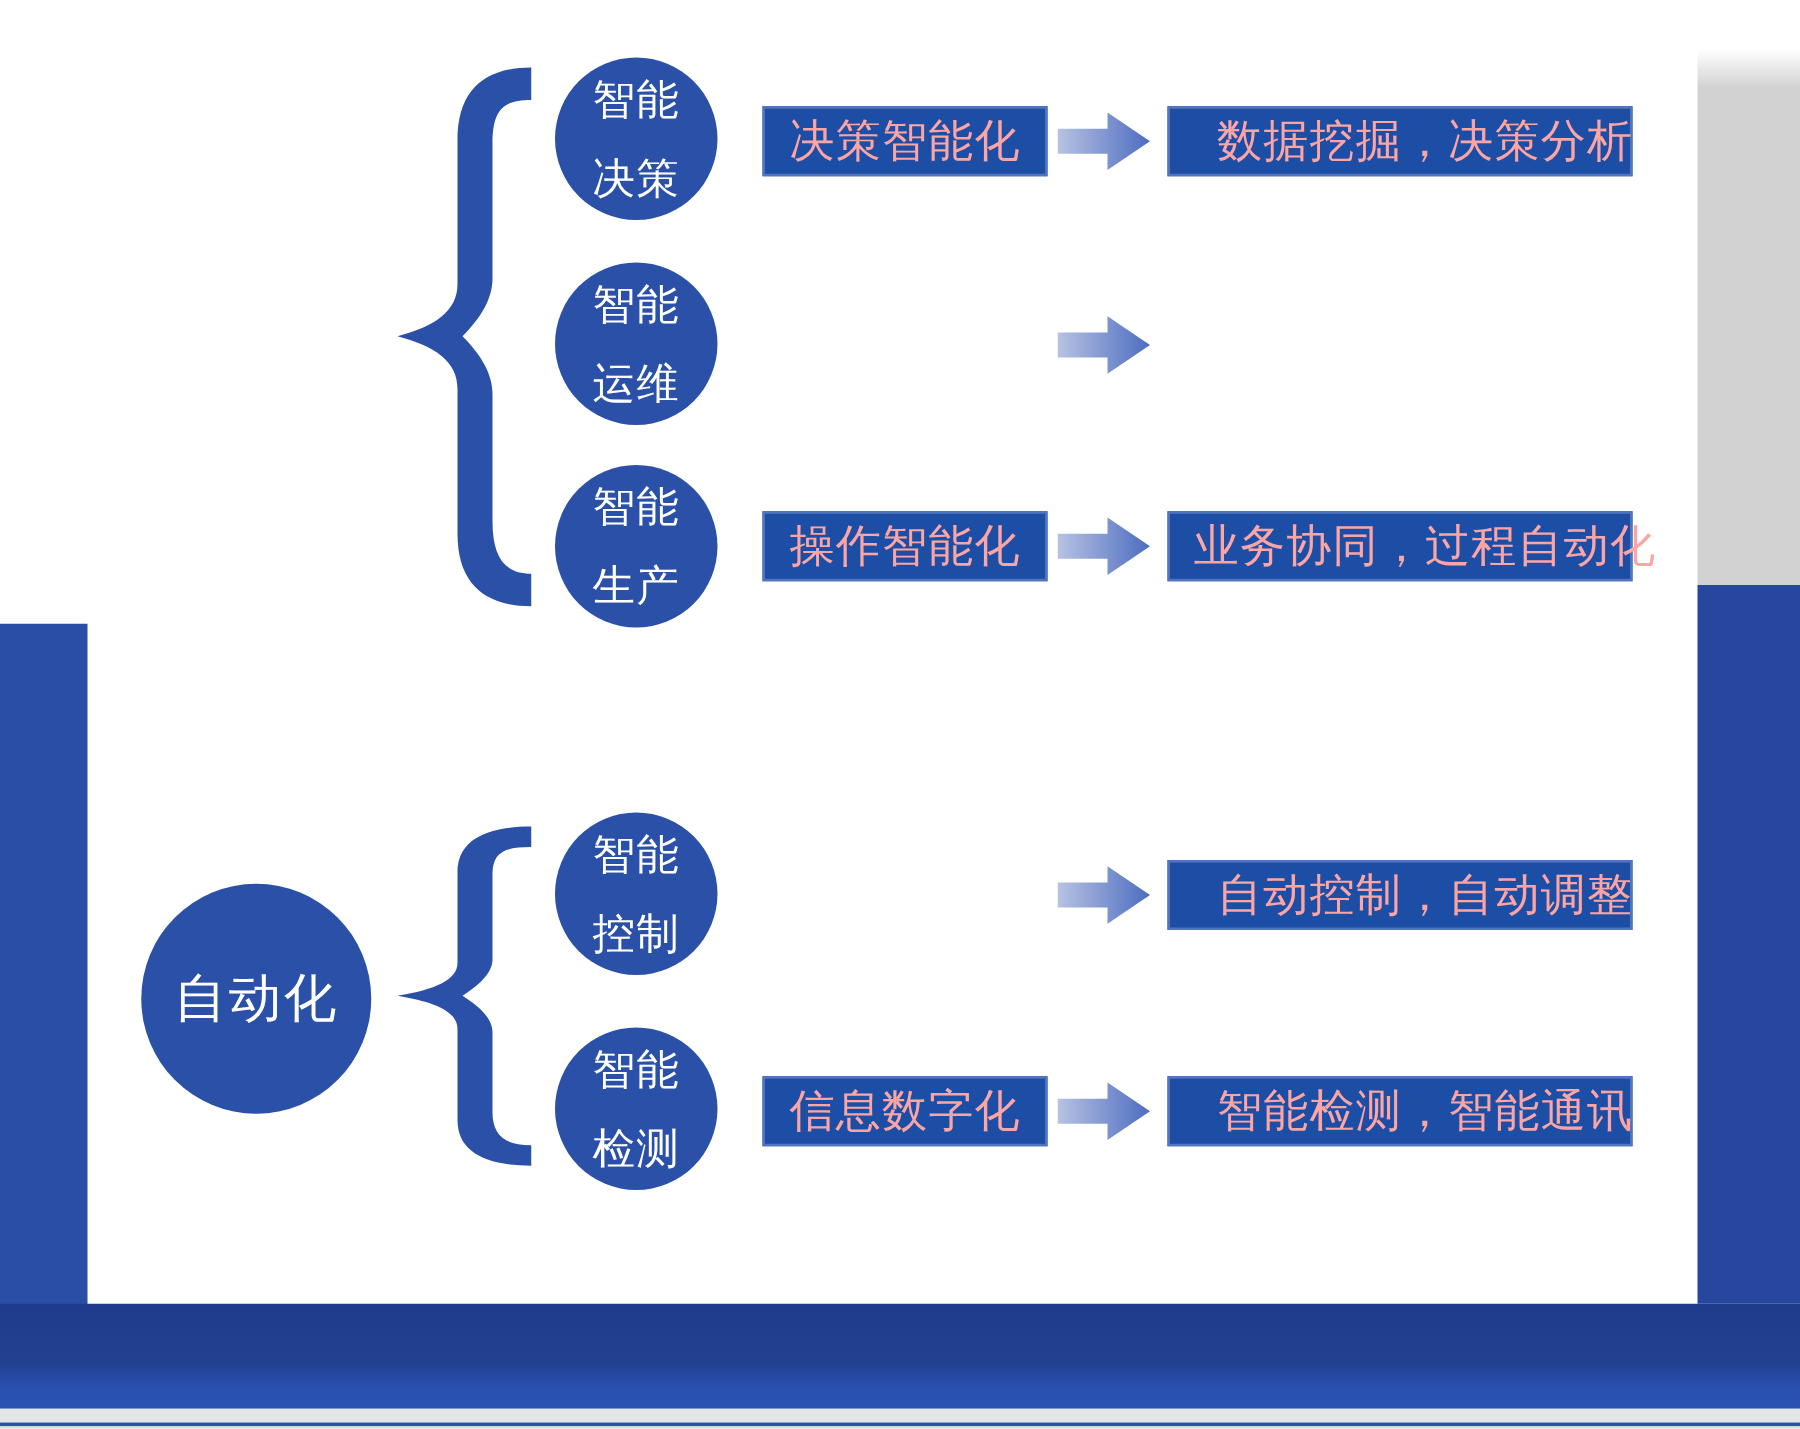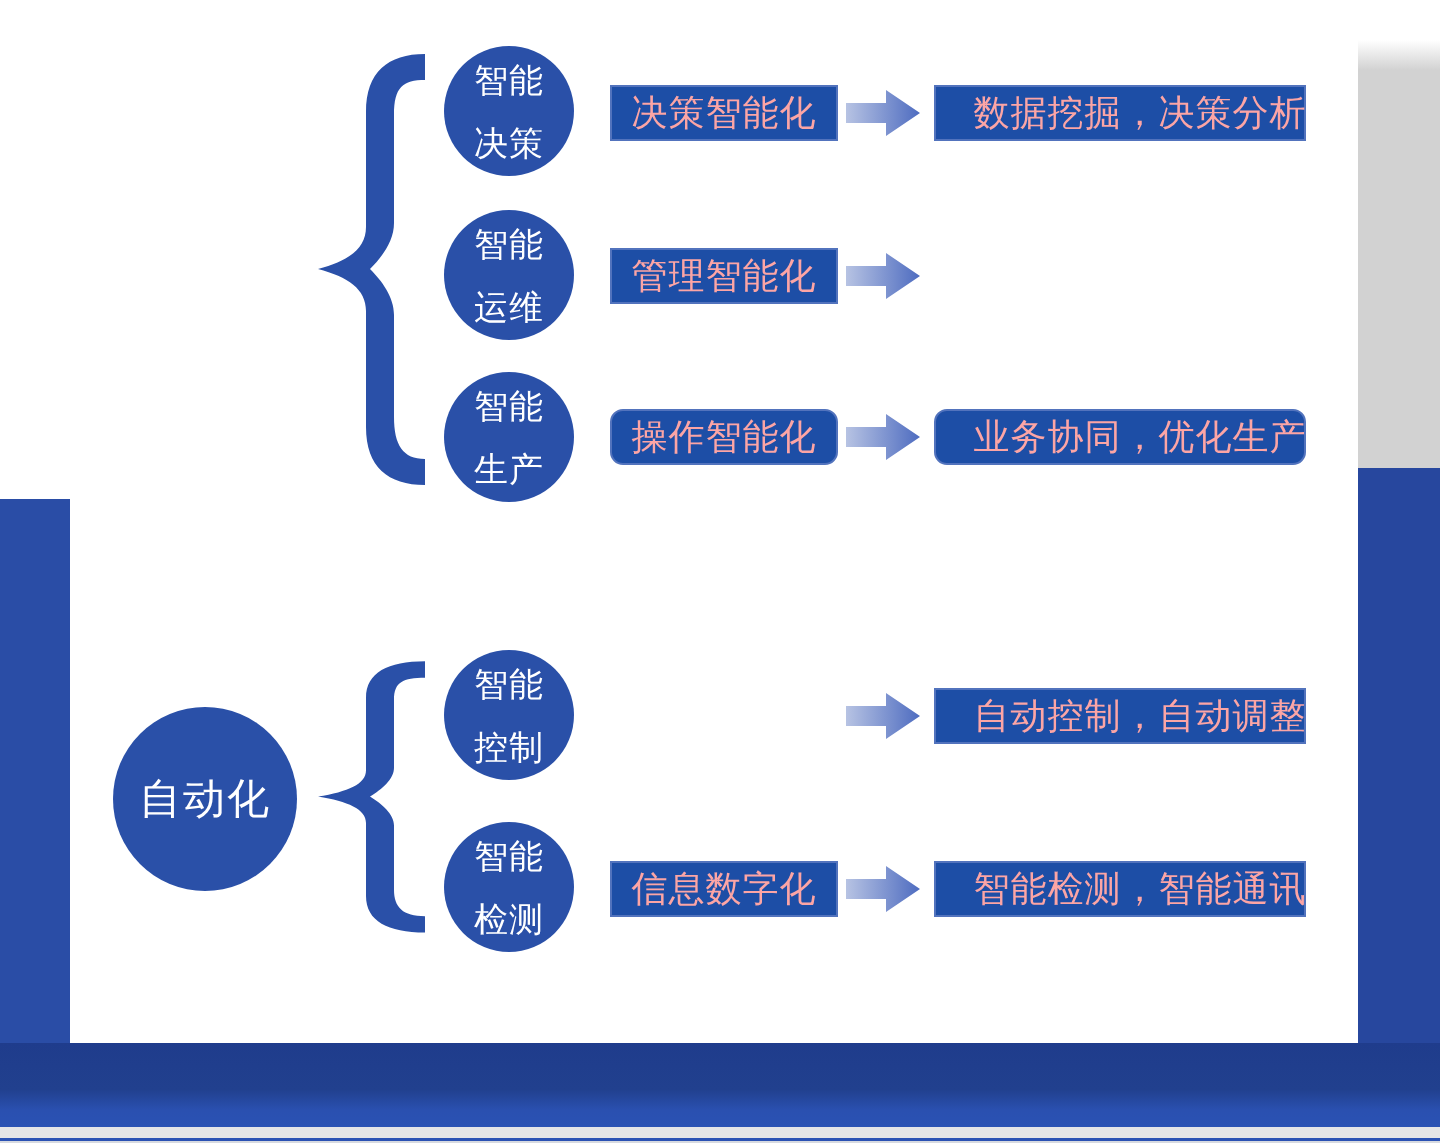--- a/index.html
+++ b/index.html
@@ -38,21 +38,21 @@
     letter-spacing:1px; white-space:nowrap;
   }
   .box.label  { left:610px; width:228px; }
   .box.result { left:934px; width:372px;padding-left:40px; }
 
   .arrow { position:absolute; left:846px; width:76px; height:50px; }
 
   
   .r1 .box, .box.r1 { top:85px; }   .arrow.r1 { top:88px; }
   .box.r2 { top:248px; }            .arrow.r2 { top:251px; }
-  .box.r3 { top:409px;border-radius:13px; }            .arrow.r3 { top:412px; }
+  .box.r3 { top:409px; }            .arrow.r3 { top:412px; }
   
   .box.r4 { top:688px; }            .arrow.r4 { top:691px; }
   .box.r5 { top:861px; }            .arrow.r5 { top:864px; }
 </style>
 </head>
 <body>
 
 <div class="stage">
 
   <svg width="0" height="0" style="position:absolute" aria-hidden="true">
@@ -92,30 +92,29 @@
     <span>智能</span>
     <span>生产</span>
   </div>
 
   <div class="box label r1">决策智能化</div>
   <svg class="arrow r1" viewBox="0 0 76 50">
     <path d="M0,15 L40,15 L40,2 L74,25 L40,48 L40,35 L0,35 Z" fill="url(#arrowGrad)"></path>
   </svg>
   <div class="box result r1">数据挖掘，决策分析</div>
 
-  <div class="box label r2">管理智能化</div>
   <svg class="arrow r2" viewBox="0 0 76 50">
     <path d="M0,15 L40,15 L40,2 L74,25 L40,48 L40,35 L0,35 Z" fill="url(#arrowGrad)"></path>
   </svg>
 
   <div class="box label r3">操作智能化</div>
   <svg class="arrow r3" viewBox="0 0 76 50">
     <path d="M0,15 L40,15 L40,2 L74,25 L40,48 L40,35 L0,35 Z" fill="url(#arrowGrad)"></path>
   </svg>
-  <div class="box result r3">业务协同，优化生产</div>
+  <div class="box result r3">业务协同，过程自动化</div>
 
   <div class="circle main" style="left:113px; top:707px">
     <span>自动化</span>
   </div>
 
   <svg class="brace" style="left:318px; top:660px; width:110px; height:277px" viewBox="0 0 110 440" preserveAspectRatio="none">
     <path fill="#2A50A8" d="M107,2 C70,2 48,20 48,60 L48,175 C48,197 30,209 0,217
       C30,225 48,237 48,259 L48,375 C48,415 70,433 107,433 L107,407
       C85,407 76,393 76,365 L76,263 C76,245 64,229 52,217
       C64,205 76,189 76,171 L76,63 C76,35 85,28 107,28 Z"></path>

